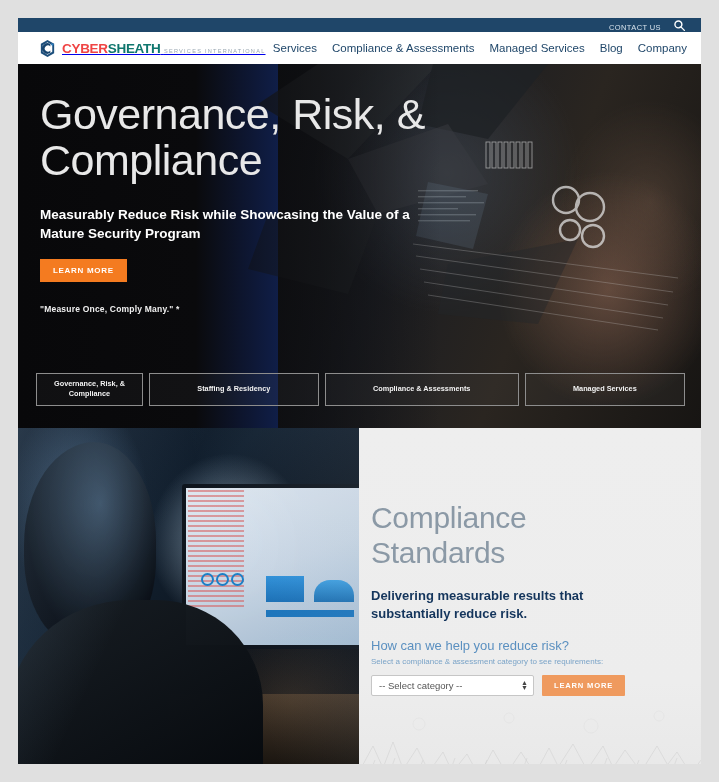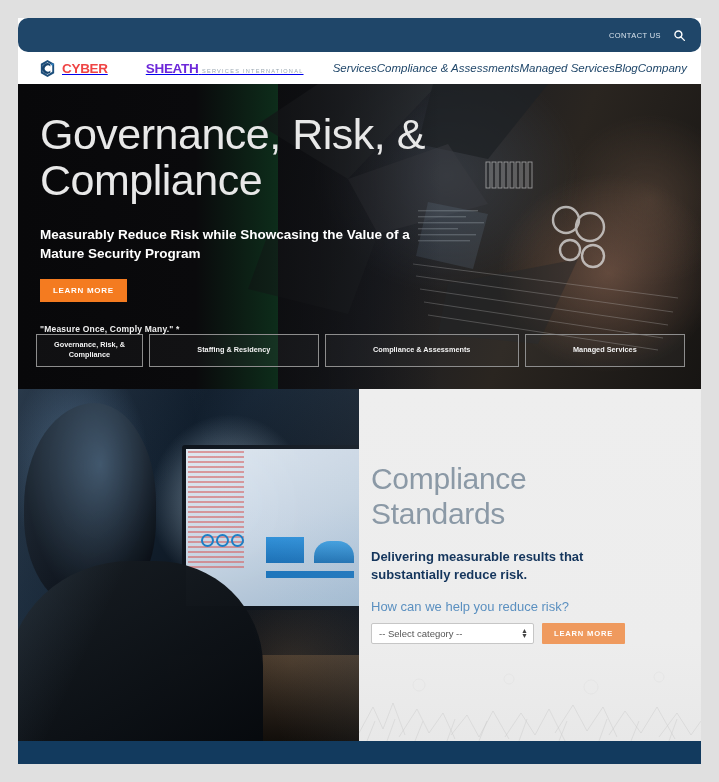--- a/index.html
+++ b/index.html
@@ -12,27 +12,26 @@
   .page {
     position: absolute;
     left: 18px; top: 18px;
     width: 683px; height: 746px;
     background: #ffffff;
     overflow: hidden;
   }
 
   
   .topbar {
-    height: 34px;
+    height: 14px;
     background: #1f4669;
     display: flex;
-    align-items: center;
+    align-items: flex-end;
     justify-content: flex-end;
     padding-right: 15px;
-    border-radius: 10px;
   }
   .topbar-link {
     color: #d7e2ec;
     font-size: 7.5px;
     letter-spacing: 0.4px;
     text-decoration: none;
     margin-right: 12px;
   }
   .search-icon { width: 13px; height: 13px; display: block; }
 
@@ -42,43 +41,43 @@
     background: #ffffff;
     display: flex;
     align-items: center;
     padding: 0 14px 0 20px;
   }
   .logo { display: flex; align-items: center; gap: 5px; }
   .logo-mark { width: 19px; height: 19px; flex: 0 0 19px; }
   .logo-text { line-height: 1; }
   .logo-line1 { font-size: 13.5px; font-weight: 700; letter-spacing: -0.3px; }
   .logo-cyber { color: #ef4444; }
-  .logo-sheath { color: #6d28d9; padding-left: 38px; }
+  .logo-sheath { color: #0f766e; }
   .logo-line2 {
     font-size: 5.6px; color: #9aa7b2; letter-spacing: 1.25px;
     margin-top: 1.5px; font-weight: 400;
   }
   .navlinks {
     margin-left: auto;
     display: flex;
     align-items: center;
-    font-style: italic;
+    gap: 15px;
   }
   .navlink {
     font-size: 11.5px;
     color: #1f4669;
     text-decoration: none;
     white-space: nowrap;
   }
 
   
   .hero {
     position: relative;
-    height: 305px;
-    background: #15803d;
+    height: 364px;
+    background: #1d4ed8;
     overflow: hidden;
   }
   .hero-bg { position: absolute; inset: 0; }
   .hero-photo {
     position: absolute; right: 0; top: 0; width: 62%; height: 100%;
     background:
       radial-gradient(ellipse 40% 50% at 78% 62%, rgba(150,108,88,0.55) 0%, rgba(40,26,20,0.0) 65%),
       radial-gradient(ellipse 30% 40% at 88% 38%, rgba(120,92,74,0.40) 0%, rgba(30,22,18,0) 70%),
       radial-gradient(ellipse 45% 55% at 40% 30%, rgba(70,78,88,0.55) 0%, rgba(18,20,24,0) 70%),
       linear-gradient(110deg,#121418 0%, #1b1d22 32%, #2a2520 60%, #171513 100%);
@@ -447,20 +446,21 @@
         </g>
       </svg>
 
       <div class="comp-inner">
         <h2 class="comp-title">
           <span>Compliance</span><br>
           <span>Standards</span>
         </h2>
         <p class="comp-lead">Delivering measurable results that substantially reduce risk.</p>
         <p class="comp-q">How can we help you reduce risk?</p>
+        <p class="comp-hint">Select a compliance &amp; assessment category to see requirements:</p>
         <div class="comp-form">
           <span class="select-wrap">
             <select class="comp-select">
               <option>-- Select category --</option>
             </select>
             <span class="select-arrows">▲<br>▼</span>
           </span>
           <button class="comp-btn">LEARN MORE</button>
         </div>
       </div>

